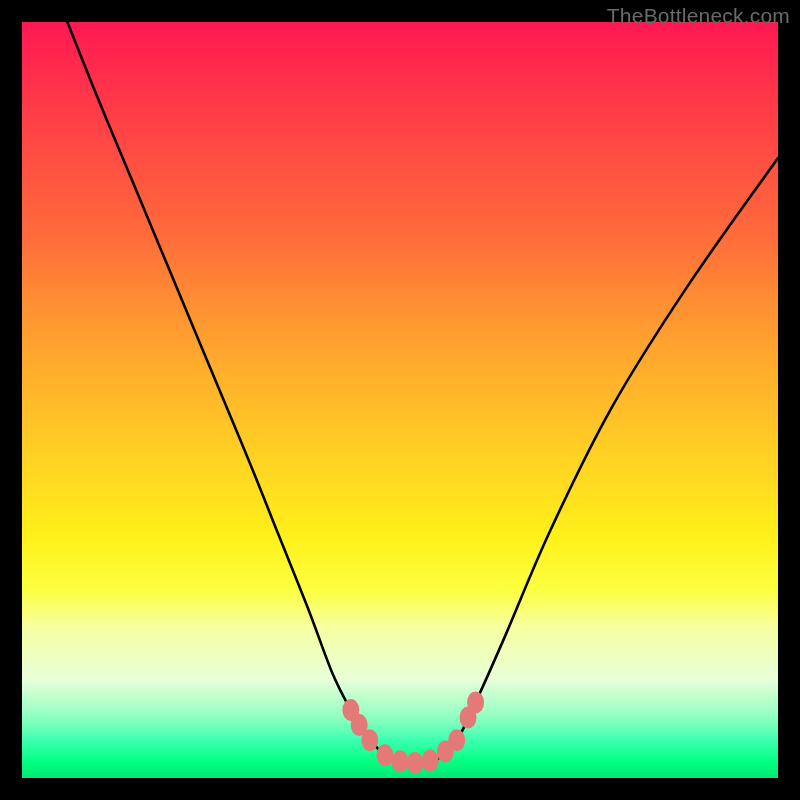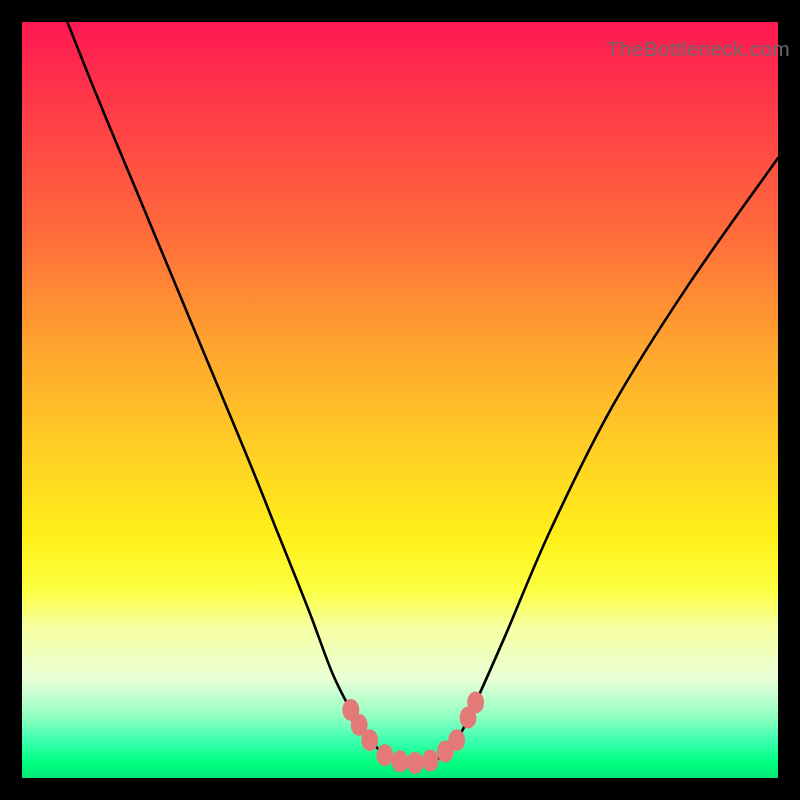--- a/index.html
+++ b/index.html
@@ -51,21 +51,20 @@
   }
   .watermark {
     position: absolute;
     top: 4px;
     right: 10px;
     font-size: 21px;
     font-weight: 500;
     color: #6a6a6a;
     font-family: Arial, sans-serif;
     letter-spacing: 0.2px;
-    margin-top: 33px;
   }
 </style>
 </head>
 <body>
 
 <div class="frame">
 
   <div class="plot">
 
     <svg class="curve" viewBox="0 0 756 756" preserveAspectRatio="none">

